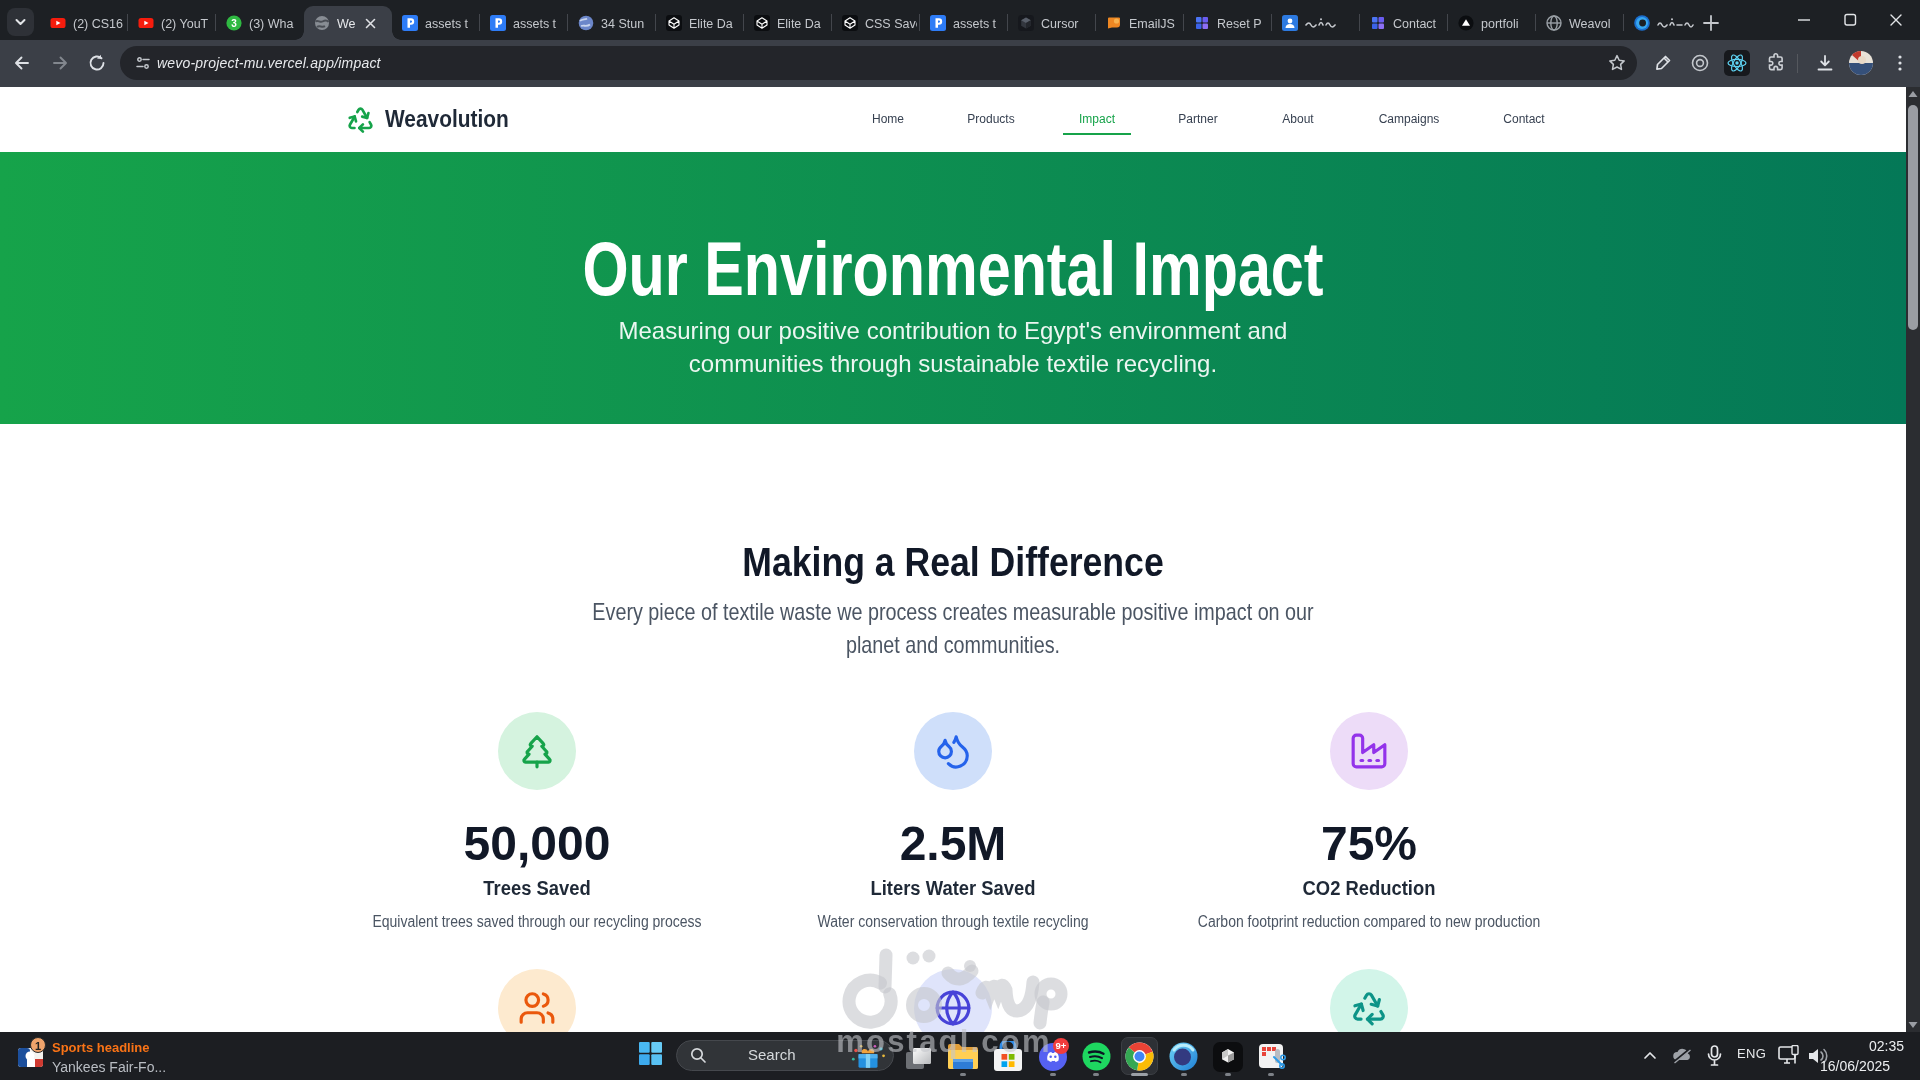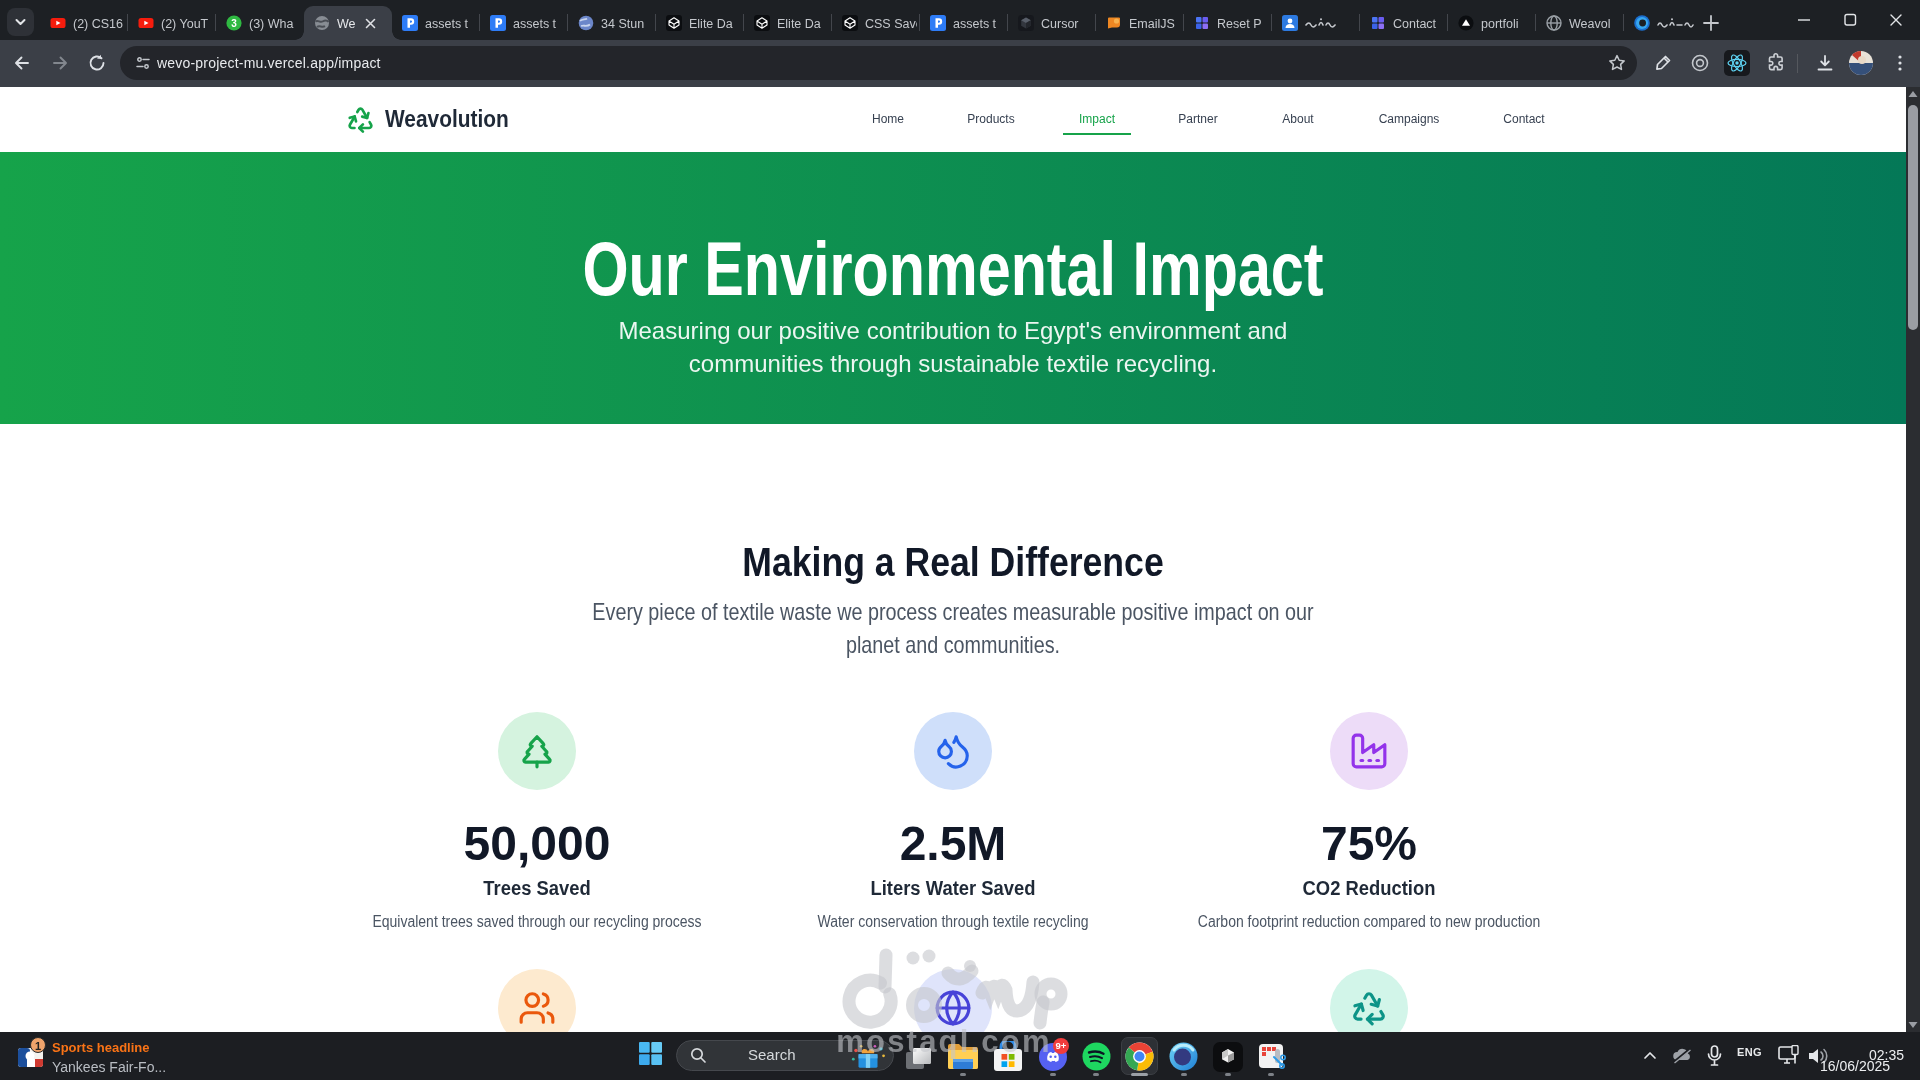--- a/index.html
+++ b/index.html
@@ -15,21 +15,21 @@
   .tab .fav { position:absolute; left:10px; top:9px; width:16px; height:16px; }
   .tab .ttl { position:absolute; left:33px; top:11px; font-size:12.5px; color:#c5c8cd; white-space:nowrap; width:52px; overflow:hidden; }
   .tab.active { background:#3b3f47; border-radius:9px 9px 0 0; overflow:visible; }
   .tab.active .ttl { color:#e6e8eb; }
   .tab.active::before { content:''; position:absolute; left:0; bottom:0; width:9px; height:9px; background:radial-gradient(circle at 0 0, rgba(0,0,0,0) 8.5px, #3b3f47 9px); transform:translateX(-9px); }
   .tab.active::after  { content:''; position:absolute; right:0; bottom:0; width:9px; height:9px; background:radial-gradient(circle at 100% 0, rgba(0,0,0,0) 8.5px, #3b3f47 9px); transform:translateX(9px); }
   .tabsep { position:absolute; top:14px; width:1px; height:17px; background:#43464c; }
   .winctl { position:absolute; top:0; height:40px; width:46px; color:#e3e5e8; text-align:center; }
 
   
-  #toolbar { position:absolute; top:40px; left:0; width:1920px; height:47px; background:#3b3f47; }
+  #toolbar { position:absolute; top:40px; left:0; width:1920px; height:47px; background:#3b3f47;font-style:italic; }
   #omnibox { position:absolute; left:120px; top:6px; width:1517px; height:34px; border-radius:17px; background:#23252a; }
   #urltext { position:absolute; left:37px; top:9px; font-size:14px; color:#e8eaed; letter-spacing:0.2px; }
 
   
   #page { position:absolute; top:87px; left:0; width:1906px; height:945px; background:#ffffff; overflow:hidden; }
   #siteheader { position:absolute; top:0; left:0; width:1906px; height:65px; background:#fff; }
   .navitem { position:absolute; top:25px; font-size:12px; color:#374151; transform:translateX(-50%); white-space:nowrap; }
   .navitem.act { color:#16a34a; }
   #hero { position:absolute; top:65px; left:0; width:1906px; height:272px; background:linear-gradient(90deg,#16a34a 0%,#047857 100%); }
   #herotitle { position:absolute; top:79px; left:0; width:1906px; text-align:center; color:#fff; font-weight:bold; font-size:76px; line-height:1; transform:scaleX(0.78); white-space:nowrap; }
@@ -549,32 +549,32 @@
       </svg>
     <svg class="abs" style="left:1671px;top:14px" width="22" height="20" viewBox="0 0 22 20">
         <path d="M6 14a4 4 0 0 1 .5-8 5.5 5.5 0 0 1 10.4 1.6A3.4 3.4 0 0 1 16.5 14z" fill="#9ea2a8"></path>
         <path d="M3 16L19 3" stroke="#1c1e22" stroke-width="2.4"></path>
         <path d="M3.5 17L19.5 4" stroke="#9ea2a8" stroke-width="1.4"></path>
       </svg>
     <svg class="abs" style="left:1705px;top:12px" width="19" height="24" viewBox="0 0 19 24">
         <rect x="6.5" y="2" width="6" height="11" rx="3" fill="none" stroke="#e4e6e9" stroke-width="1.7"></rect>
         <path d="M3.5 10a6 6 0 0 0 12 0M9.5 16v4M6.5 21h6" stroke="#e4e6e9" stroke-width="1.7" fill="none" stroke-linecap="round"></path>
       </svg>
-    <div class="abs" style="left:1737px;top:14px;font-size:11px;font-weight:bold;color:#e8eaec;letter-spacing:0.3px">ENG</div>
+    <div class="abs" style="left:1737px;top:14px;font-size:13px;font-weight:normal;color:#e8eaec;letter-spacing:0.3px">ENG</div>
     <svg class="abs" style="left:1778px;top:13px" width="24" height="22" viewBox="0 0 24 22">
         <rect x="1" y="2" width="16" height="12" rx="1.6" fill="none" stroke="#e4e6e9" stroke-width="1.6"></rect>
         <path d="M6 18h6M9 14v4" stroke="#e4e6e9" stroke-width="1.6"></path>
         <rect x="14" y="0.5" width="6" height="9" rx="1.2" fill="#1c1e22" stroke="#e4e6e9" stroke-width="1.4"></rect>
         <path d="M17 9.5v9" stroke="#e4e6e9" stroke-width="1.6"></path>
       </svg>
     <svg class="abs" style="left:1806px;top:13px" width="24" height="22" viewBox="0 0 24 22">
         <path d="M3 8v6h4l5 4V4L7 8z" fill="#e4e6e9"></path>
         <path d="M15 7a5 5 0 0 1 0 8M18 4.5a9 9 0 0 1 0 13" stroke="#9ea2a8" stroke-width="1.6" fill="none" stroke-linecap="round"></path>
       </svg>
-    <div class="abs" style="left:1838px;top:15px;width:66px;text-align:right;font-size:14px;color:#eceef0">02:35</div>
+    <div class="abs" style="left:1838px;top:6px;width:66px;text-align:right;font-size:14px;color:#eceef0">02:35</div>
     <div class="abs" style="left:1820px;top:26px;width:84px;text-align:left;font-size:14px;color:#eceef0">16/06/2025</div>
   </div>
 
   <div id="wm">
     <svg width="320" height="145" viewBox="0 0 320 145" fill="none" stroke="rgba(197,199,203,0.60)" stroke-width="13" stroke-linecap="round">
 
       <path d="M86 20l-1 32"></path>
       <path d="M80.5 48 A21 21 0 1 0 89.7 58.8"></path>
 
       <circle cx="124" cy="70" r="12" stroke-width="12"></circle>

